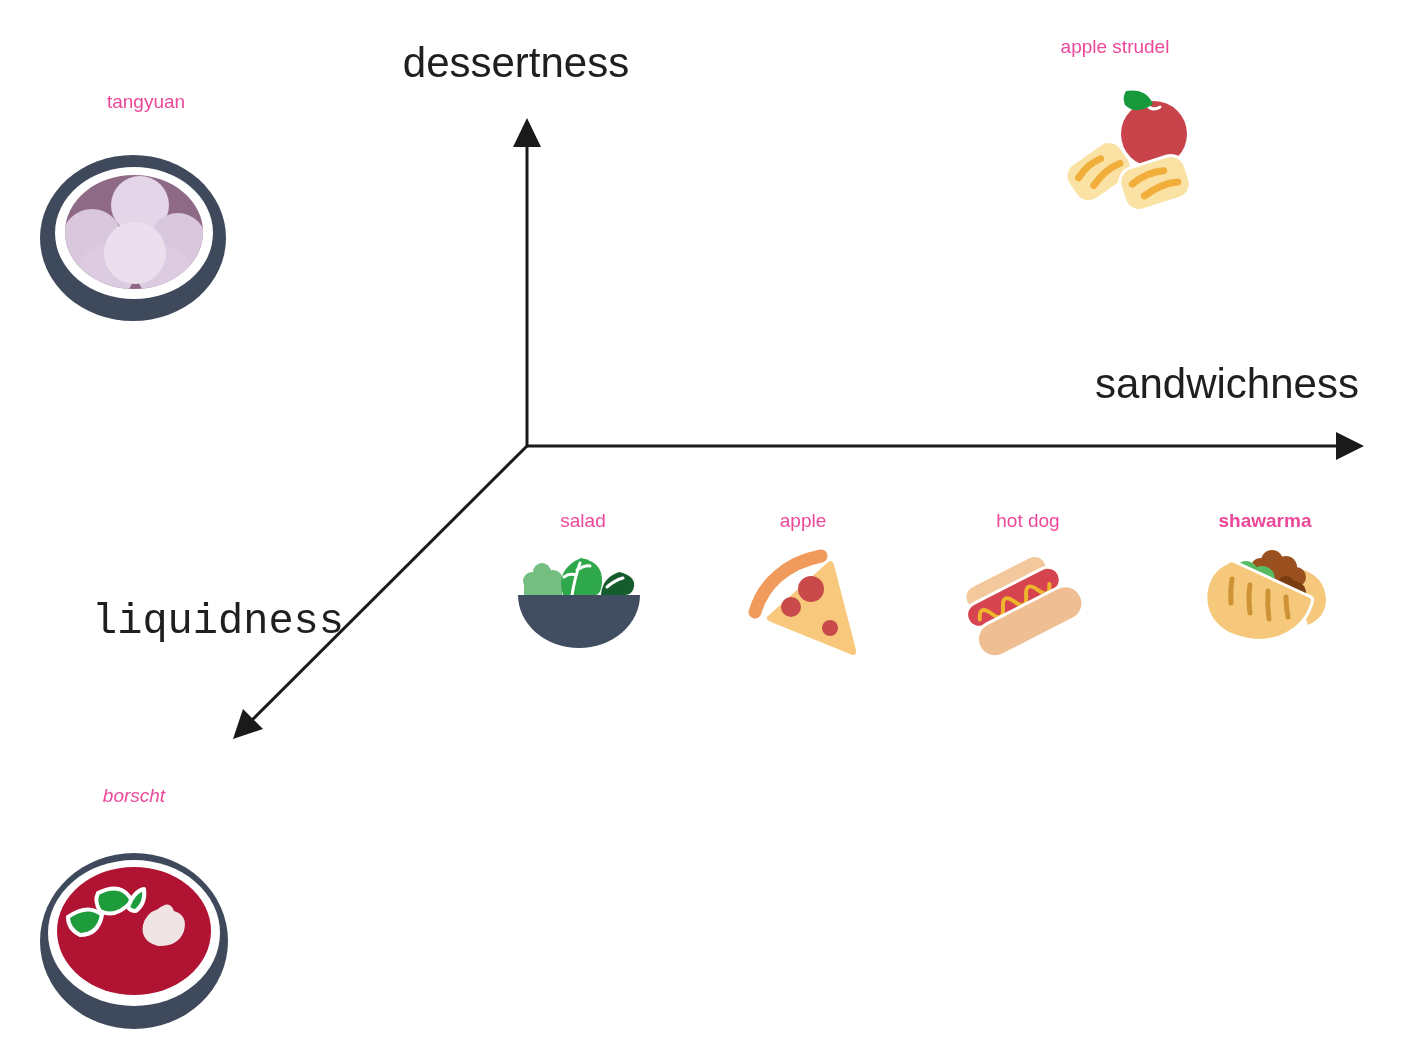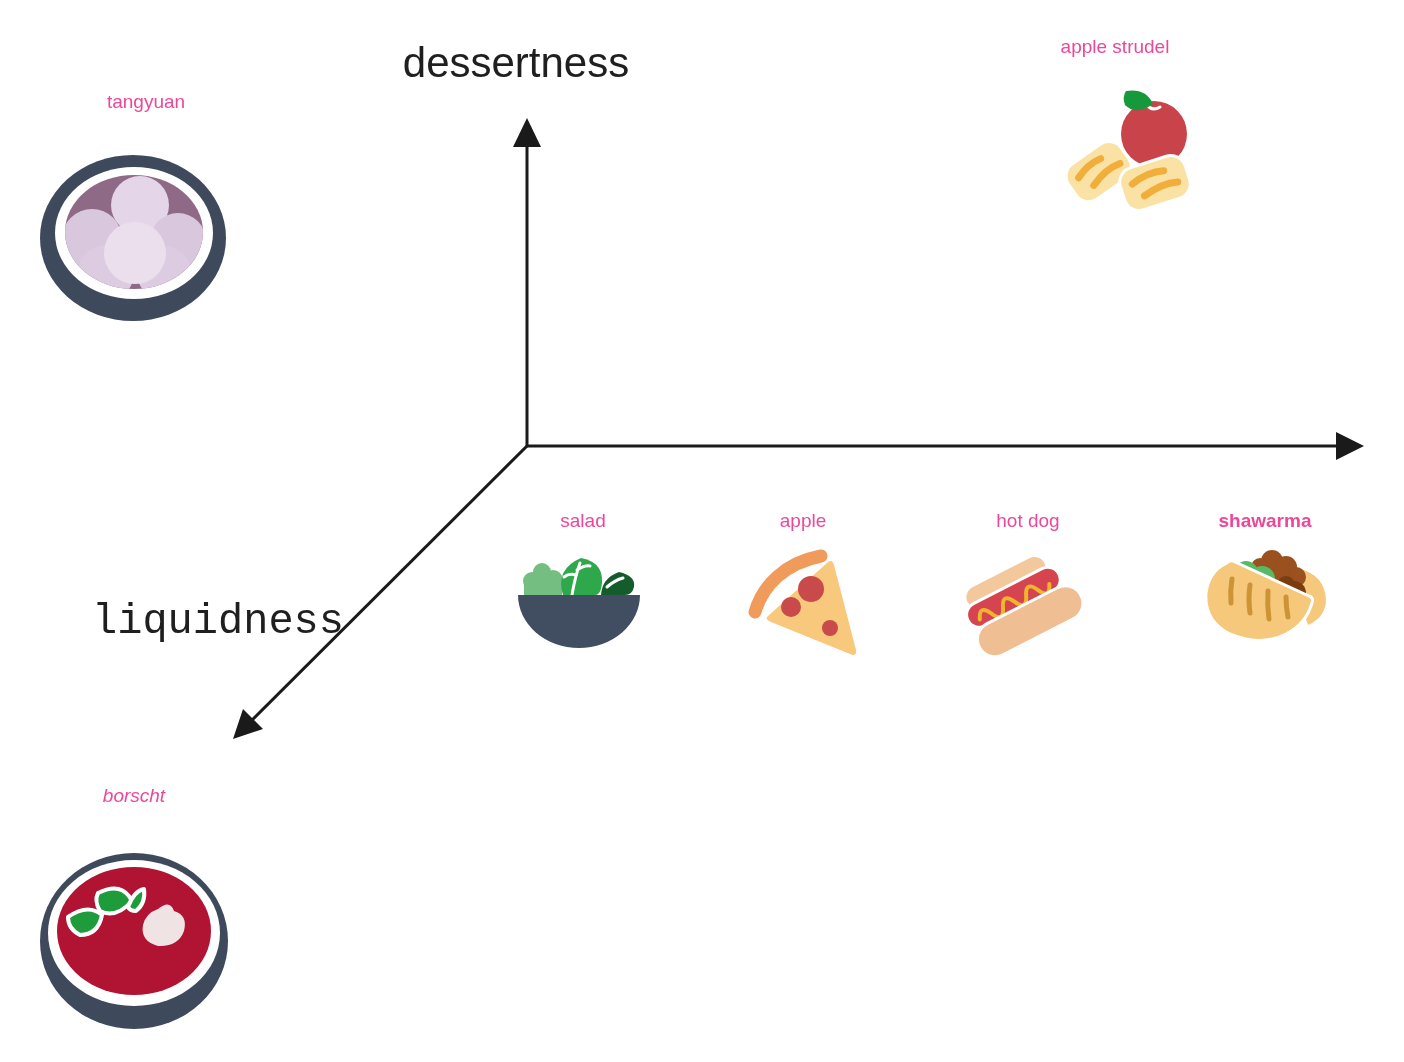--- a/index.html
+++ b/index.html
@@ -49,20 +49,21 @@
       <line x1="527" y1="446" x2="250" y2="722"></line>
     </g>
     <g fill="#1A1A1A">
       <polygon points="527,118 513,147 541,147"></polygon>
       <polygon points="1364,446 1336,432 1336,460"></polygon>
       <polygon points="233,739 263,729 243,709"></polygon>
     </g>
   </svg>
 
   <div class="axis-label lbl-dessertness">dessertness</div>
+  <div class="axis-label lbl-sandwichness">sandwichness</div>
   <div class="axis-label lbl-liquidness">liquidness</div>
 
   
   <div class="food-group">
     <div class="food-label lbl-tangyuan">tangyuan</div>
     <svg class="icon ic-tangyuan" viewBox="0 0 187 167">
       <ellipse cx="93" cy="83" rx="93" ry="83" fill="#3E4A5C"></ellipse>
       <ellipse cx="94" cy="78" rx="79" ry="66" fill="#FFFFFF"></ellipse>
       <ellipse cx="94" cy="77" rx="69" ry="57" fill="#8E6A87"></ellipse>
       <clipPath id="tg-clip">

